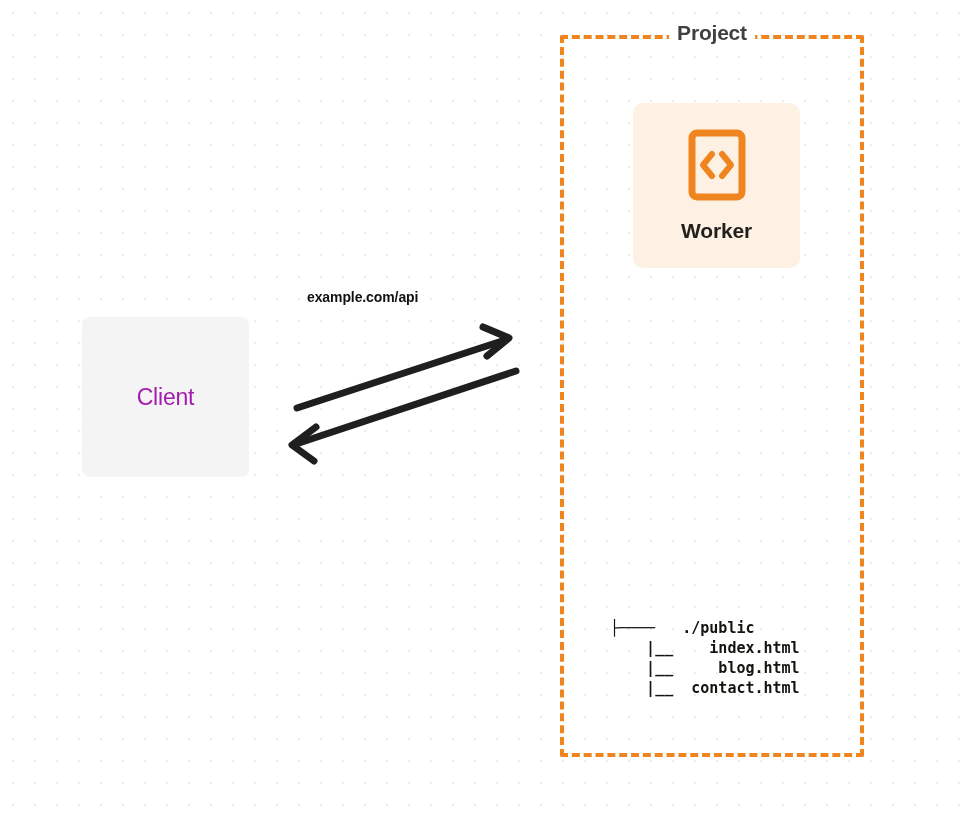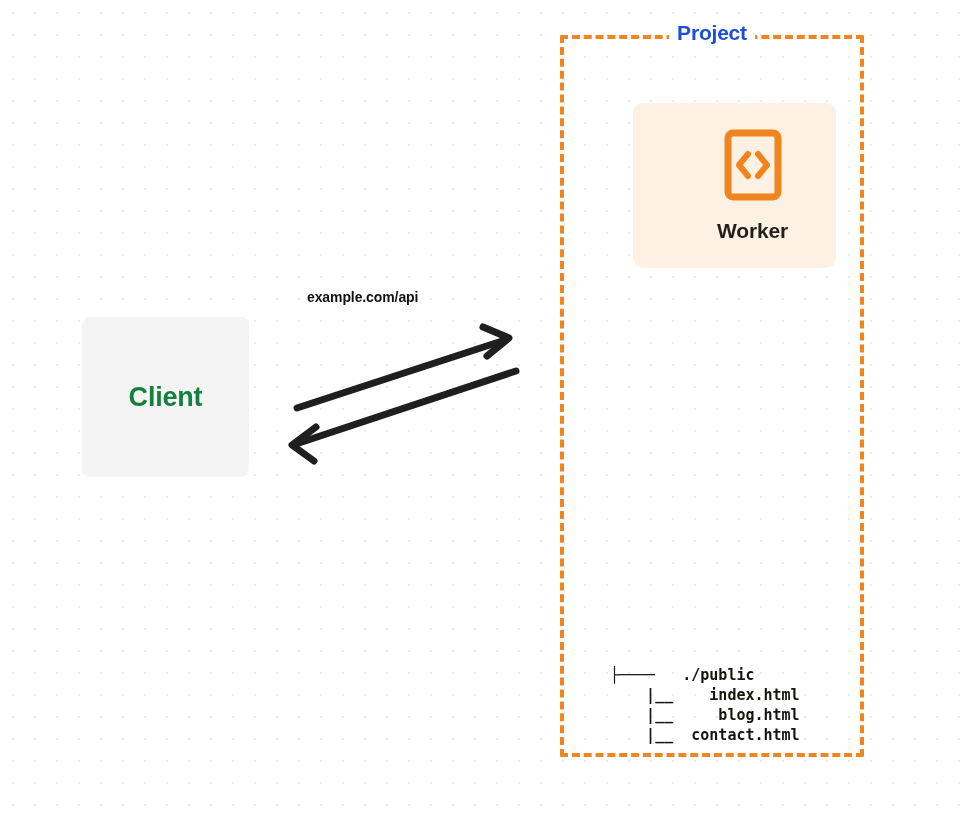--- a/index.html
+++ b/index.html
@@ -31,23 +31,23 @@
     top: 317px;
     width: 167px;
     height: 160px;
     background: #f4f4f5;
     border-radius: 8px;
     display: flex;
     align-items: center;
     justify-content: center;
   }
   #client-box .box-label {
-    font-size: 27px;
-    font-weight: bold;
-    color: #15803d;
+    font-size: 23px;
+    font-weight: normal;
+    color: #a21caf;
     letter-spacing: -0.2px;
   }
 
   
   #arrows-svg {
     position: absolute;
     left: 0;
     top: 0;
     width: 980px;
     height: 818px;
@@ -85,35 +85,34 @@
   }
   #project-title {
     position: absolute;
     left: 50%;
     top: -14px;
     transform: translateX(-50%);
     background: #ffffff;
     padding: 0 8px;
     font-size: 21px;
     font-weight: bold;
-    color: #1d4ed8;
+    color: #404040;
     letter-spacing: -0.2px;
     white-space: nowrap;
   }
 
   
   .node-card {
     position: absolute;
     background: #fdf1e3;
     border-radius: 10px;
     display: flex;
     flex-direction: column;
     align-items: center;
     justify-content: center;
-    padding-left: 36px;
   }
   #worker-card {
     left: 73px;
     top: 68px;
     width: 167px;
     height: 165px;
   }
   #assets-card {
     left: 69px;
     top: 414px;
@@ -135,21 +134,20 @@
   #assets-tree {
     position: absolute;
     left: 50px;
     top: 583px;
     font-family: "DejaVu Sans Mono", monospace;
     font-size: 15px;
     font-weight: bold;
     color: #16140f;
     line-height: 20px;
     white-space: pre;
-    margin-top: 47px;
   }
 </style>
 </head>
 <body>
 
 <div id="canvas">
 
   <div id="client-box">
     <span class="box-label">Client</span>
   </div>

